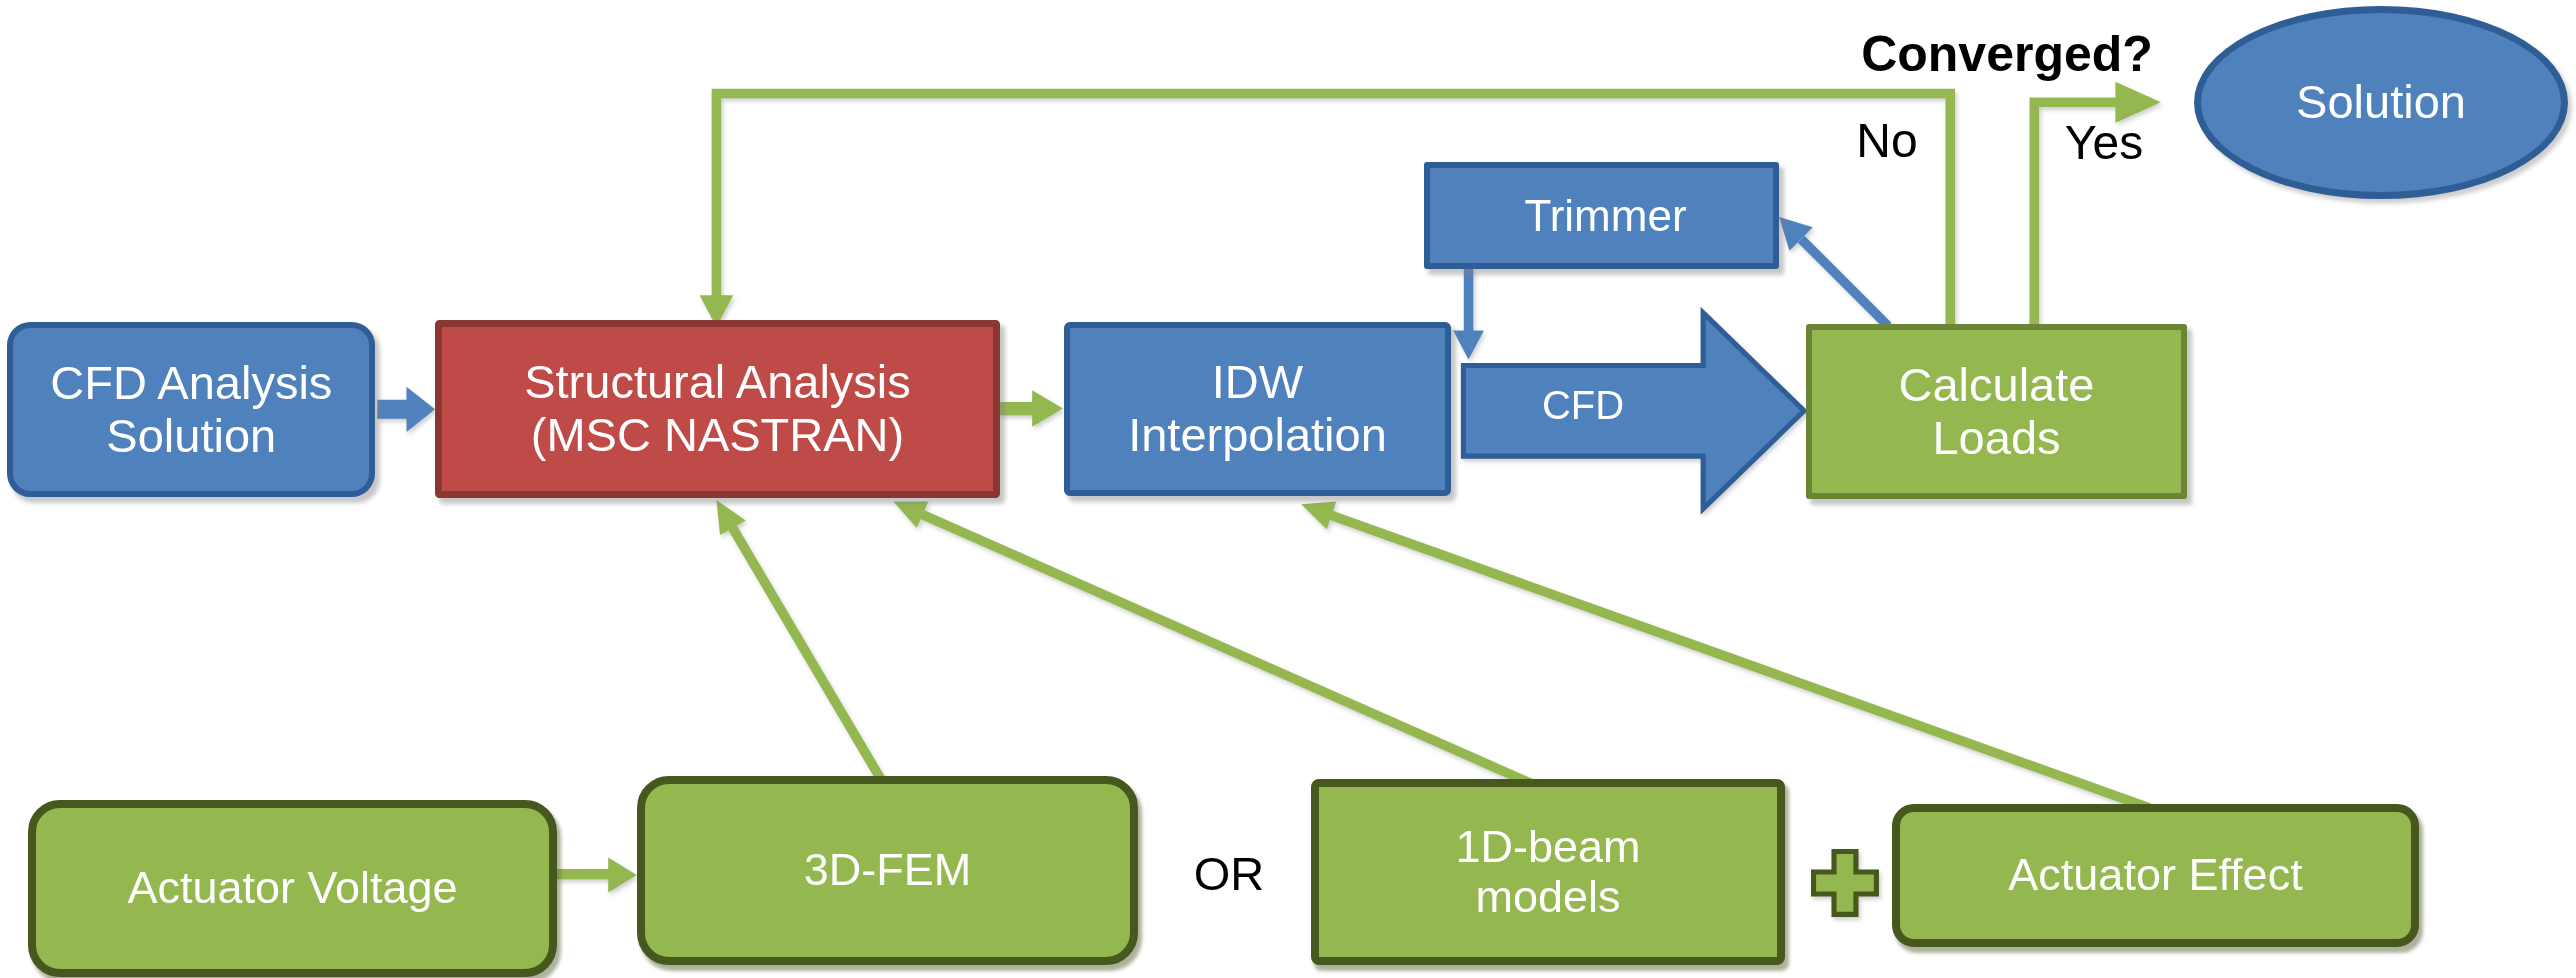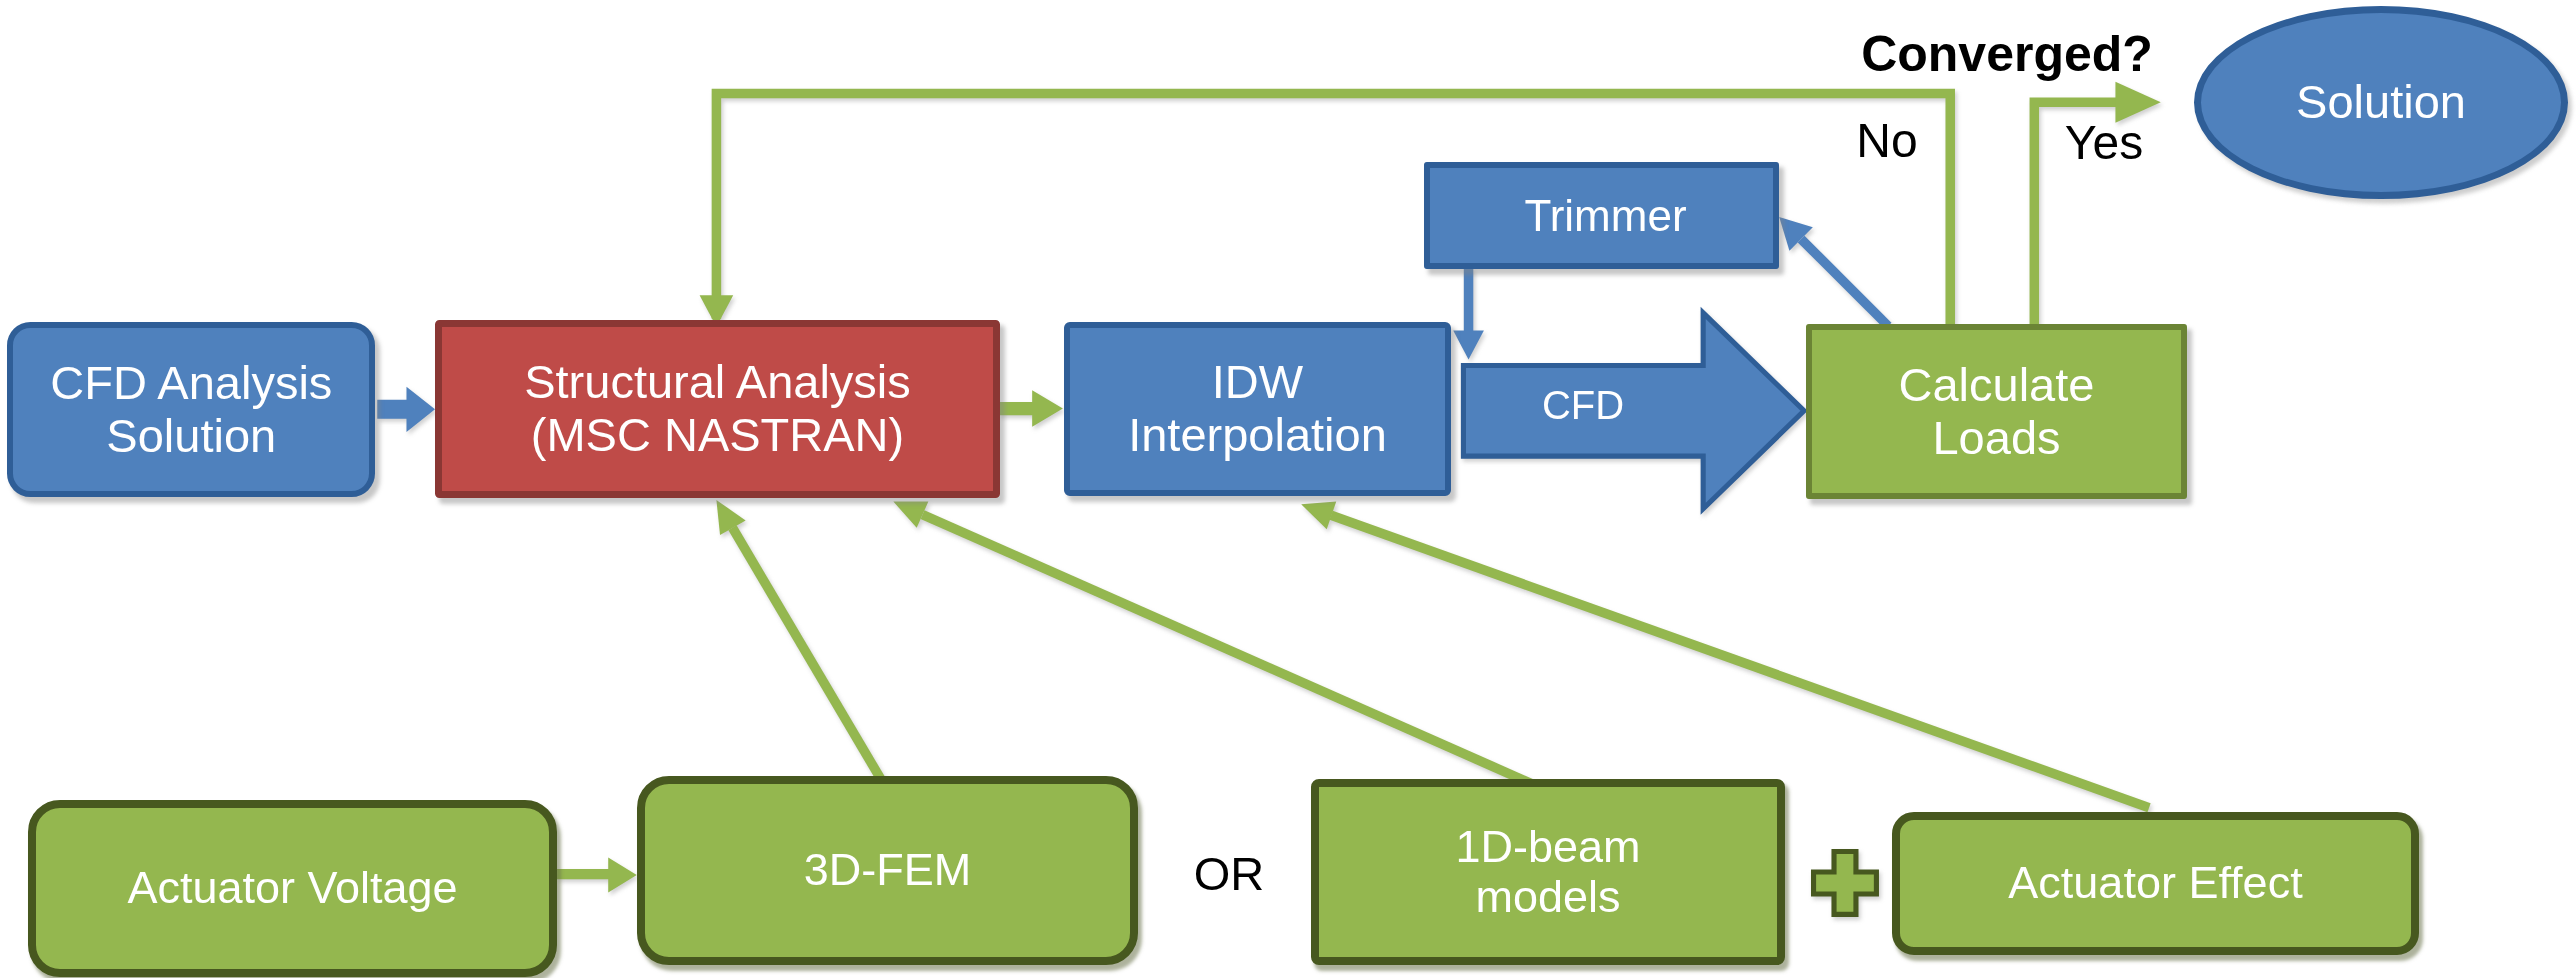--- a/index.html
+++ b/index.html
@@ -31,21 +31,21 @@
   #cfd-initial{left:7.3px; top:322px; width:368px; height:175px; border-radius:23.4px;}
   #structural{left:435px; top:320px; width:565px; height:178px; border-radius:4.4px;}
   #idw{left:1064px; top:322px; width:387px; height:174px; border-radius:5.8px;}
   #trimmer{left:1424px; top:162px; width:355px; height:107px; border-radius:2.9px; font-size:44px;padding-left:8px;}
   #calculate{left:1806px; top:324px; width:381px; height:175px; border-radius:2.9px;}
   #solution{left:2194px; top:5.8px; width:374px; height:193px; border-radius:50%;
     border-width:7.3px; box-shadow:3.7px 4.4px 4.4px rgba(130,130,130,0.4);}
   #actuator-voltage{left:28px; top:800px; width:529px; height:177px; border-radius:32px; font-size:45px;}
   #fem3d{left:637px; top:776px; width:501px; height:189px; border-radius:32px; font-size:45px;}
   #beam1d{left:1311px; top:779px; width:474px; height:186px; border-radius:8px; font-size:45px;}
-  #actuator-effect{left:1892px; top:804px; width:527px; height:143px; border-radius:22px; font-size:45px;margin-top:8px;}
+  #actuator-effect{left:1892px; top:804px; width:527px; height:143px; border-radius:22px; font-size:45px;}
   .floating-label{position:absolute; transform:translateX(-50%); color:var(--text_black);
     white-space:nowrap; font-size:48px;}
   #converged-label{left:2007px; top:25px; font-weight:bold; font-size:50px;}
   #no-label{left:1887px; top:113px;}
   #yes-label{left:2104px; top:115px;}
   #or-label{left:1229px; top:846px; font-size:47px;}
   #cfd-arrow-label{left:1583px; top:383px; color:var(--text_white); font-size:40px;}
   .g-line{stroke:var(--connector_green); stroke-width:13; fill:none;}
   .g-fill{fill:var(--connector_green); stroke:none;}
   .b-line{stroke:var(--blue_fill); stroke-width:13; fill:none;}

